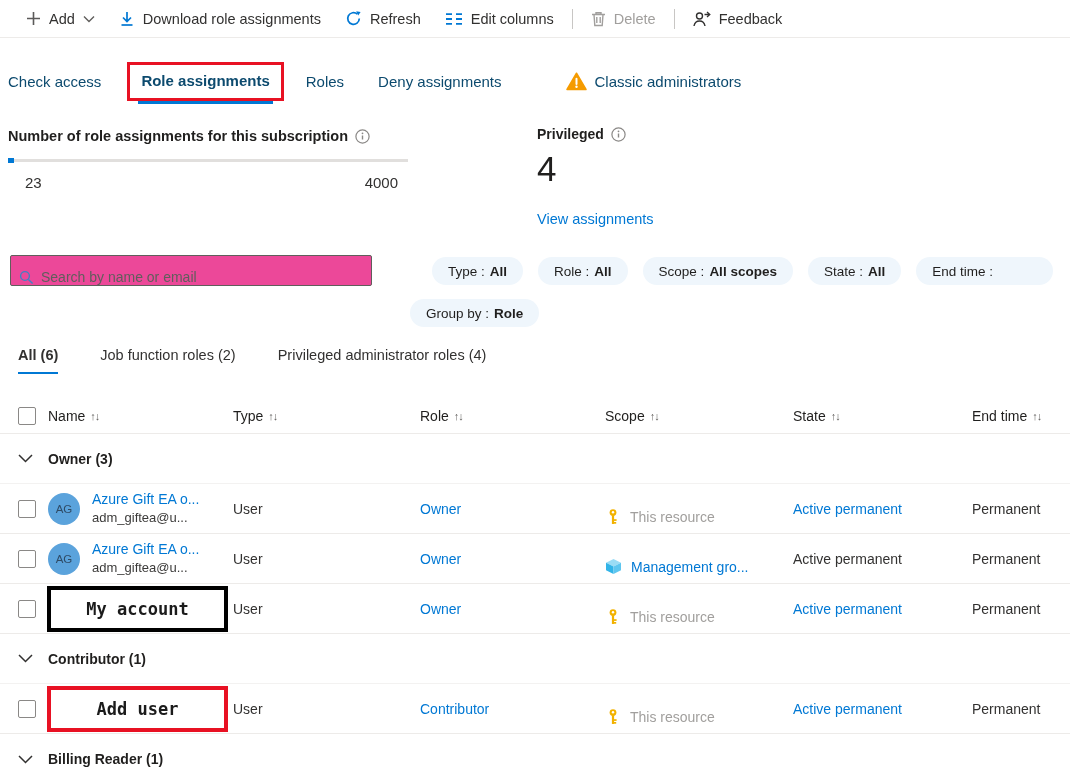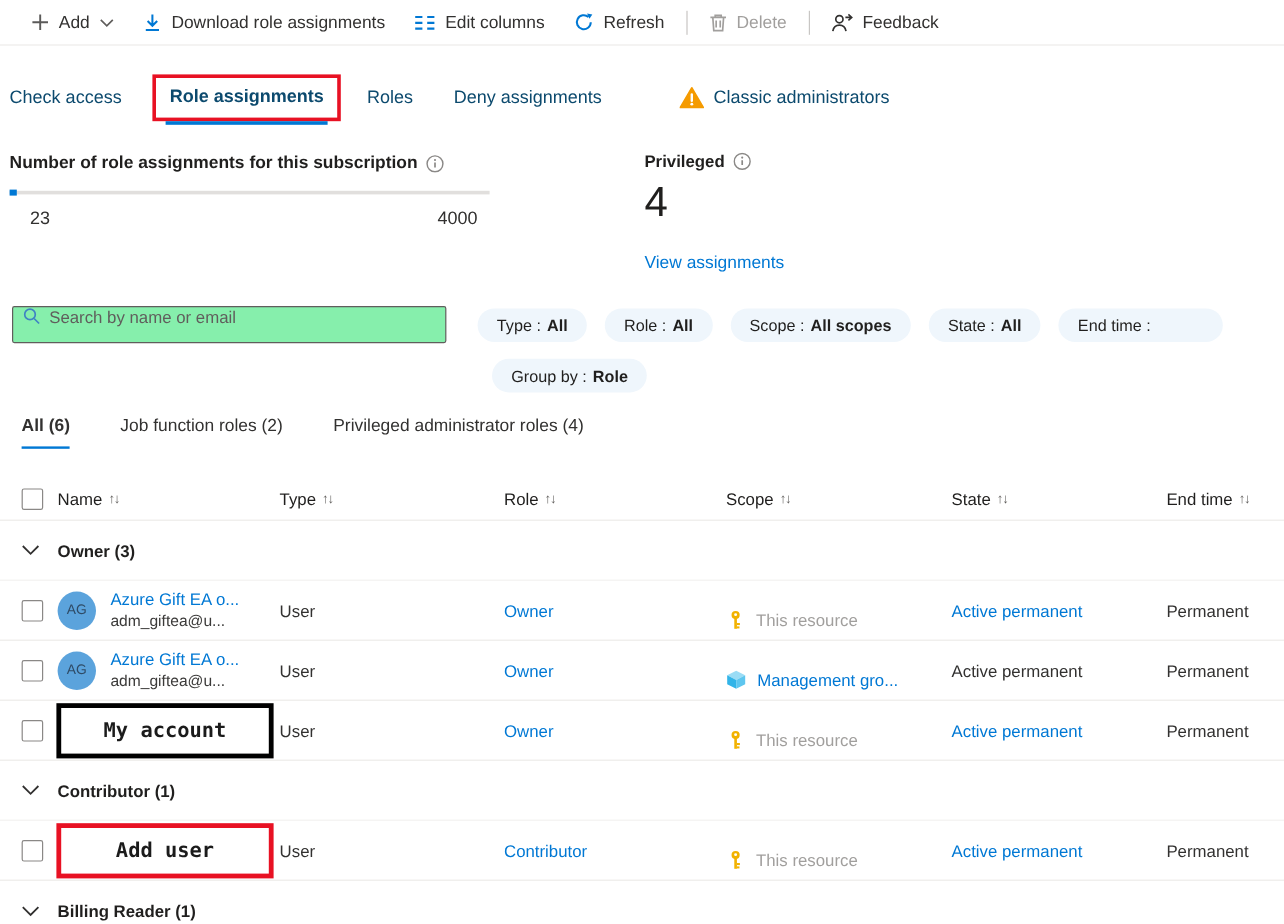--- a/index.html
+++ b/index.html
@@ -41,28 +41,28 @@
   .progress-fill { position: absolute; left: 0; top: -1px; height: 5px; width: 6px; background: var(--accent, #0078d4); }
   .progress-nums { display: flex; justify-content: space-between; margin-top: 12px; font-size: 15px; color: #323130; padding: 0 12px 0 17px; }
   .metric-right { position: absolute; left: 537px; top: 126px; }
   .metric-right .metric-title { font-size: 14px; }
   .priv-count { font-size: 35px; font-weight: 400; color: #201f1e; margin-top: 8px; line-height: 1.1; }
   .priv-link { margin-top: 22px; color: var(--accent, #0078d4); font-size: 14.5px; cursor: pointer; display: inline-block; }
 
   
   .searchbox {
     position: absolute; left: 10px; top: 255px; width: 362px; height: 31px;
-    border: 1px solid #605e5c; border-radius: 2px; display: flex; align-items: flex-start; padding: 0 8px; gap: 7px; background: #86efac;
+    border: 1px solid #605e5c; border-radius: 2px; display: flex; align-items: flex-end; padding: 0 8px; gap: 7px; background: #ec4899;
   }
   .searchbox input {
     border: none; outline: none; flex: 1; font-family: "Liberation Sans", sans-serif;
     font-size: 14px; color: #323130; background: transparent;
   }
   .searchbox input::placeholder { color: #605e5c; }
-  .pill-row1 { position: absolute; left: 398px; top: 257px; display: flex; gap: 15px; }
+  .pill-row1 { position: absolute; left: 432px; top: 257px; display: flex; gap: 15px; }
   .pill-row2 { position: absolute; left: 410px; top: 299px; display: flex; }
   .pill {
     background: var(--pill-bg, #eff6fc); color: #201f1e; border-radius: 14px;
     height: 28px; display: flex; align-items: center; padding: 0 16px; gap: 5px;
     font-size: 13.5px; white-space: nowrap; cursor: pointer;
   }
   .pill b { font-weight: 700; }
   .pill.cut { padding-right: 60px; }
 
   
@@ -124,34 +124,34 @@
         </svg>
     </div>
     <div class="tb-item">
       <svg width="16" height="16" viewBox="0 0 16 16">
           <path d="M8 1v9M4 6.5 8 10.5 12 6.5" fill="none" stroke="#0078d4" stroke-width="1.7"></path>
           <path d="M2.5 14h11" stroke="#0078d4" stroke-width="1.7"></path>
         </svg>
       <span class="lbl">Download role assignments</span>
     </div>
     <div class="tb-item">
+      <svg width="17" height="17" viewBox="0 0 17 17">
+          <path d="M14.3 8.5a5.8 5.8 0 1 1-1.9-4.3" fill="none" stroke="#0078d4" stroke-width="1.7"></path>
+          <polygon points="11.2,1.2 15.6,2 13.2,5.6" fill="#0078d4"></polygon>
+        </svg>
+      <span class="lbl">Refresh</span>
+    </div>
+    <div class="tb-item">
       <svg width="18" height="14" viewBox="0 0 18 14">
           <g stroke="#0078d4" stroke-width="1.8">
             <path d="M1 2.2h6M1 7h6M1 11.8h6"></path>
             <path d="M11 2.2h6M11 7h6M11 11.8h6"></path>
           </g>
         </svg>
       <span class="lbl">Edit columns</span>
-    </div>
-    <div class="tb-item">
-      <svg width="17" height="17" viewBox="0 0 17 17">
-          <path d="M14.3 8.5a5.8 5.8 0 1 1-1.9-4.3" fill="none" stroke="#0078d4" stroke-width="1.7"></path>
-          <polygon points="11.2,1.2 15.6,2 13.2,5.6" fill="#0078d4"></polygon>
-        </svg>
-      <span class="lbl">Refresh</span>
     </div>
     <div class="tb-sep"></div>
     <div class="tb-item disabled">
       <svg width="15" height="16" viewBox="0 0 15 16">
           <g stroke="#a19f9d" stroke-width="1.4" fill="none">
             <path d="M1 3.5h13M5 3.5V1.8h5v1.7M3 3.5l.8 11h7.4l.8-11M5.8 6v6M9.2 6v6"></path>
           </g>
         </svg>
       <span class="lbl">Delete</span>
     </div>

